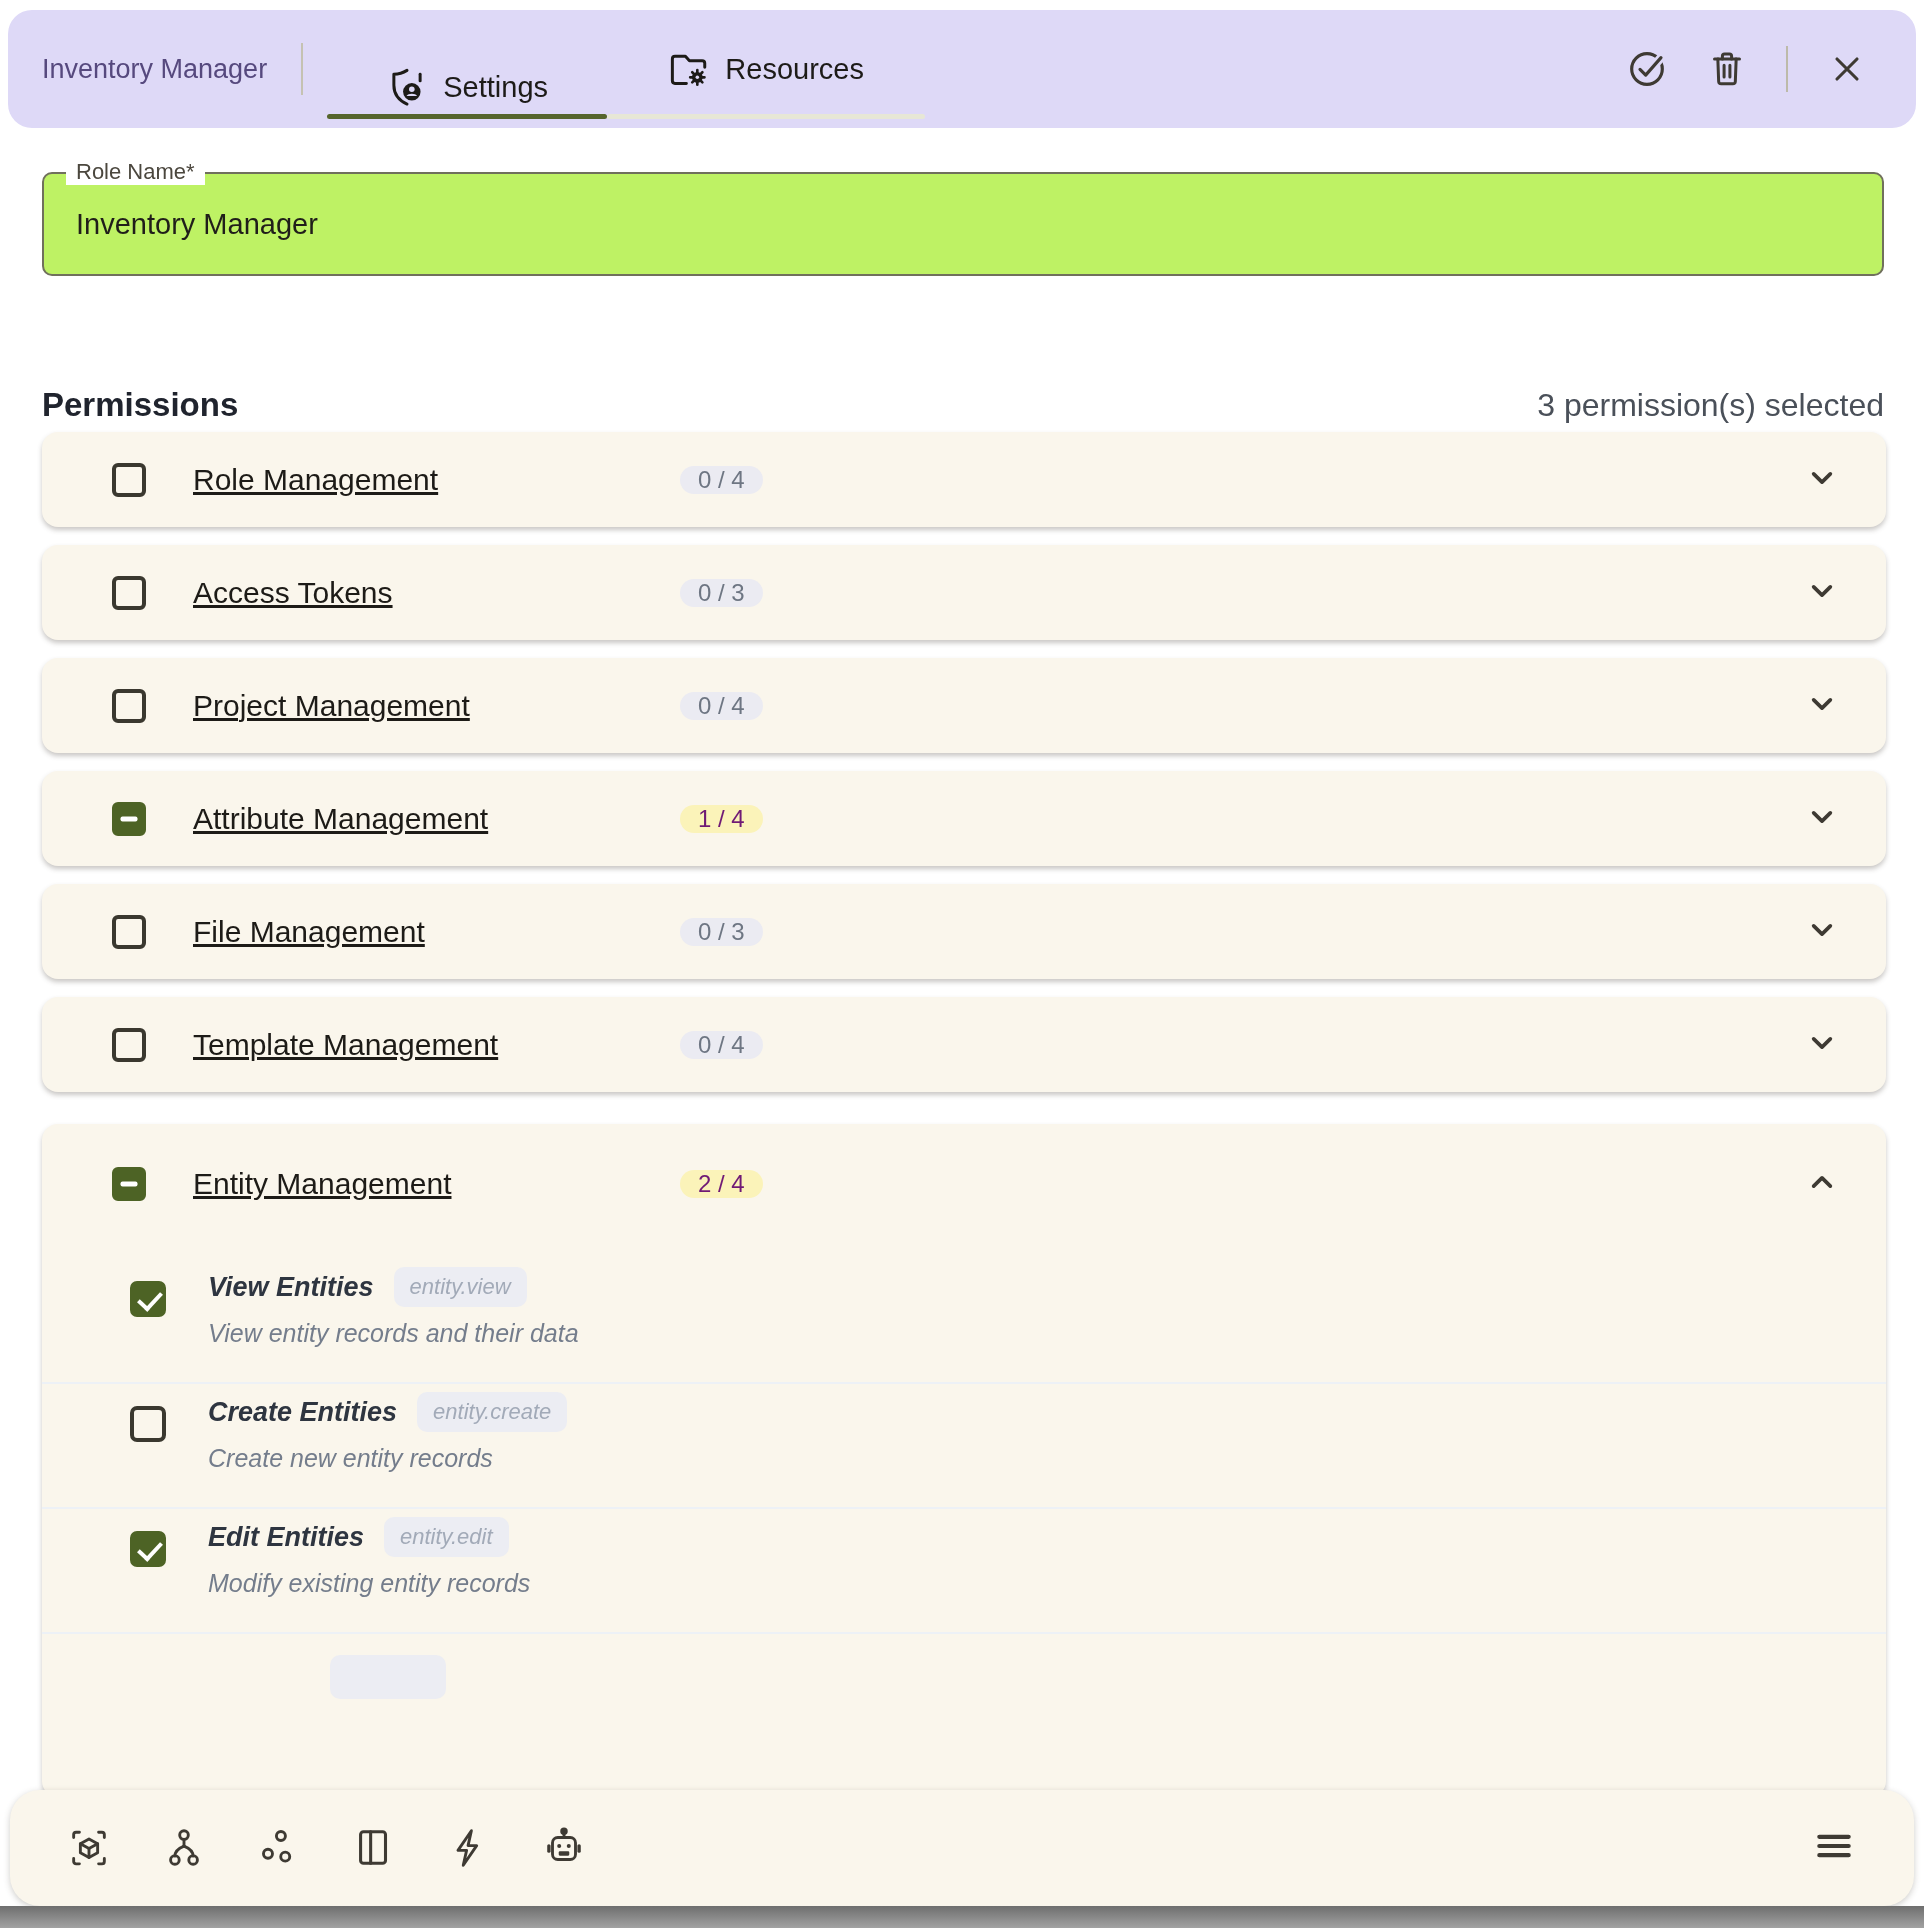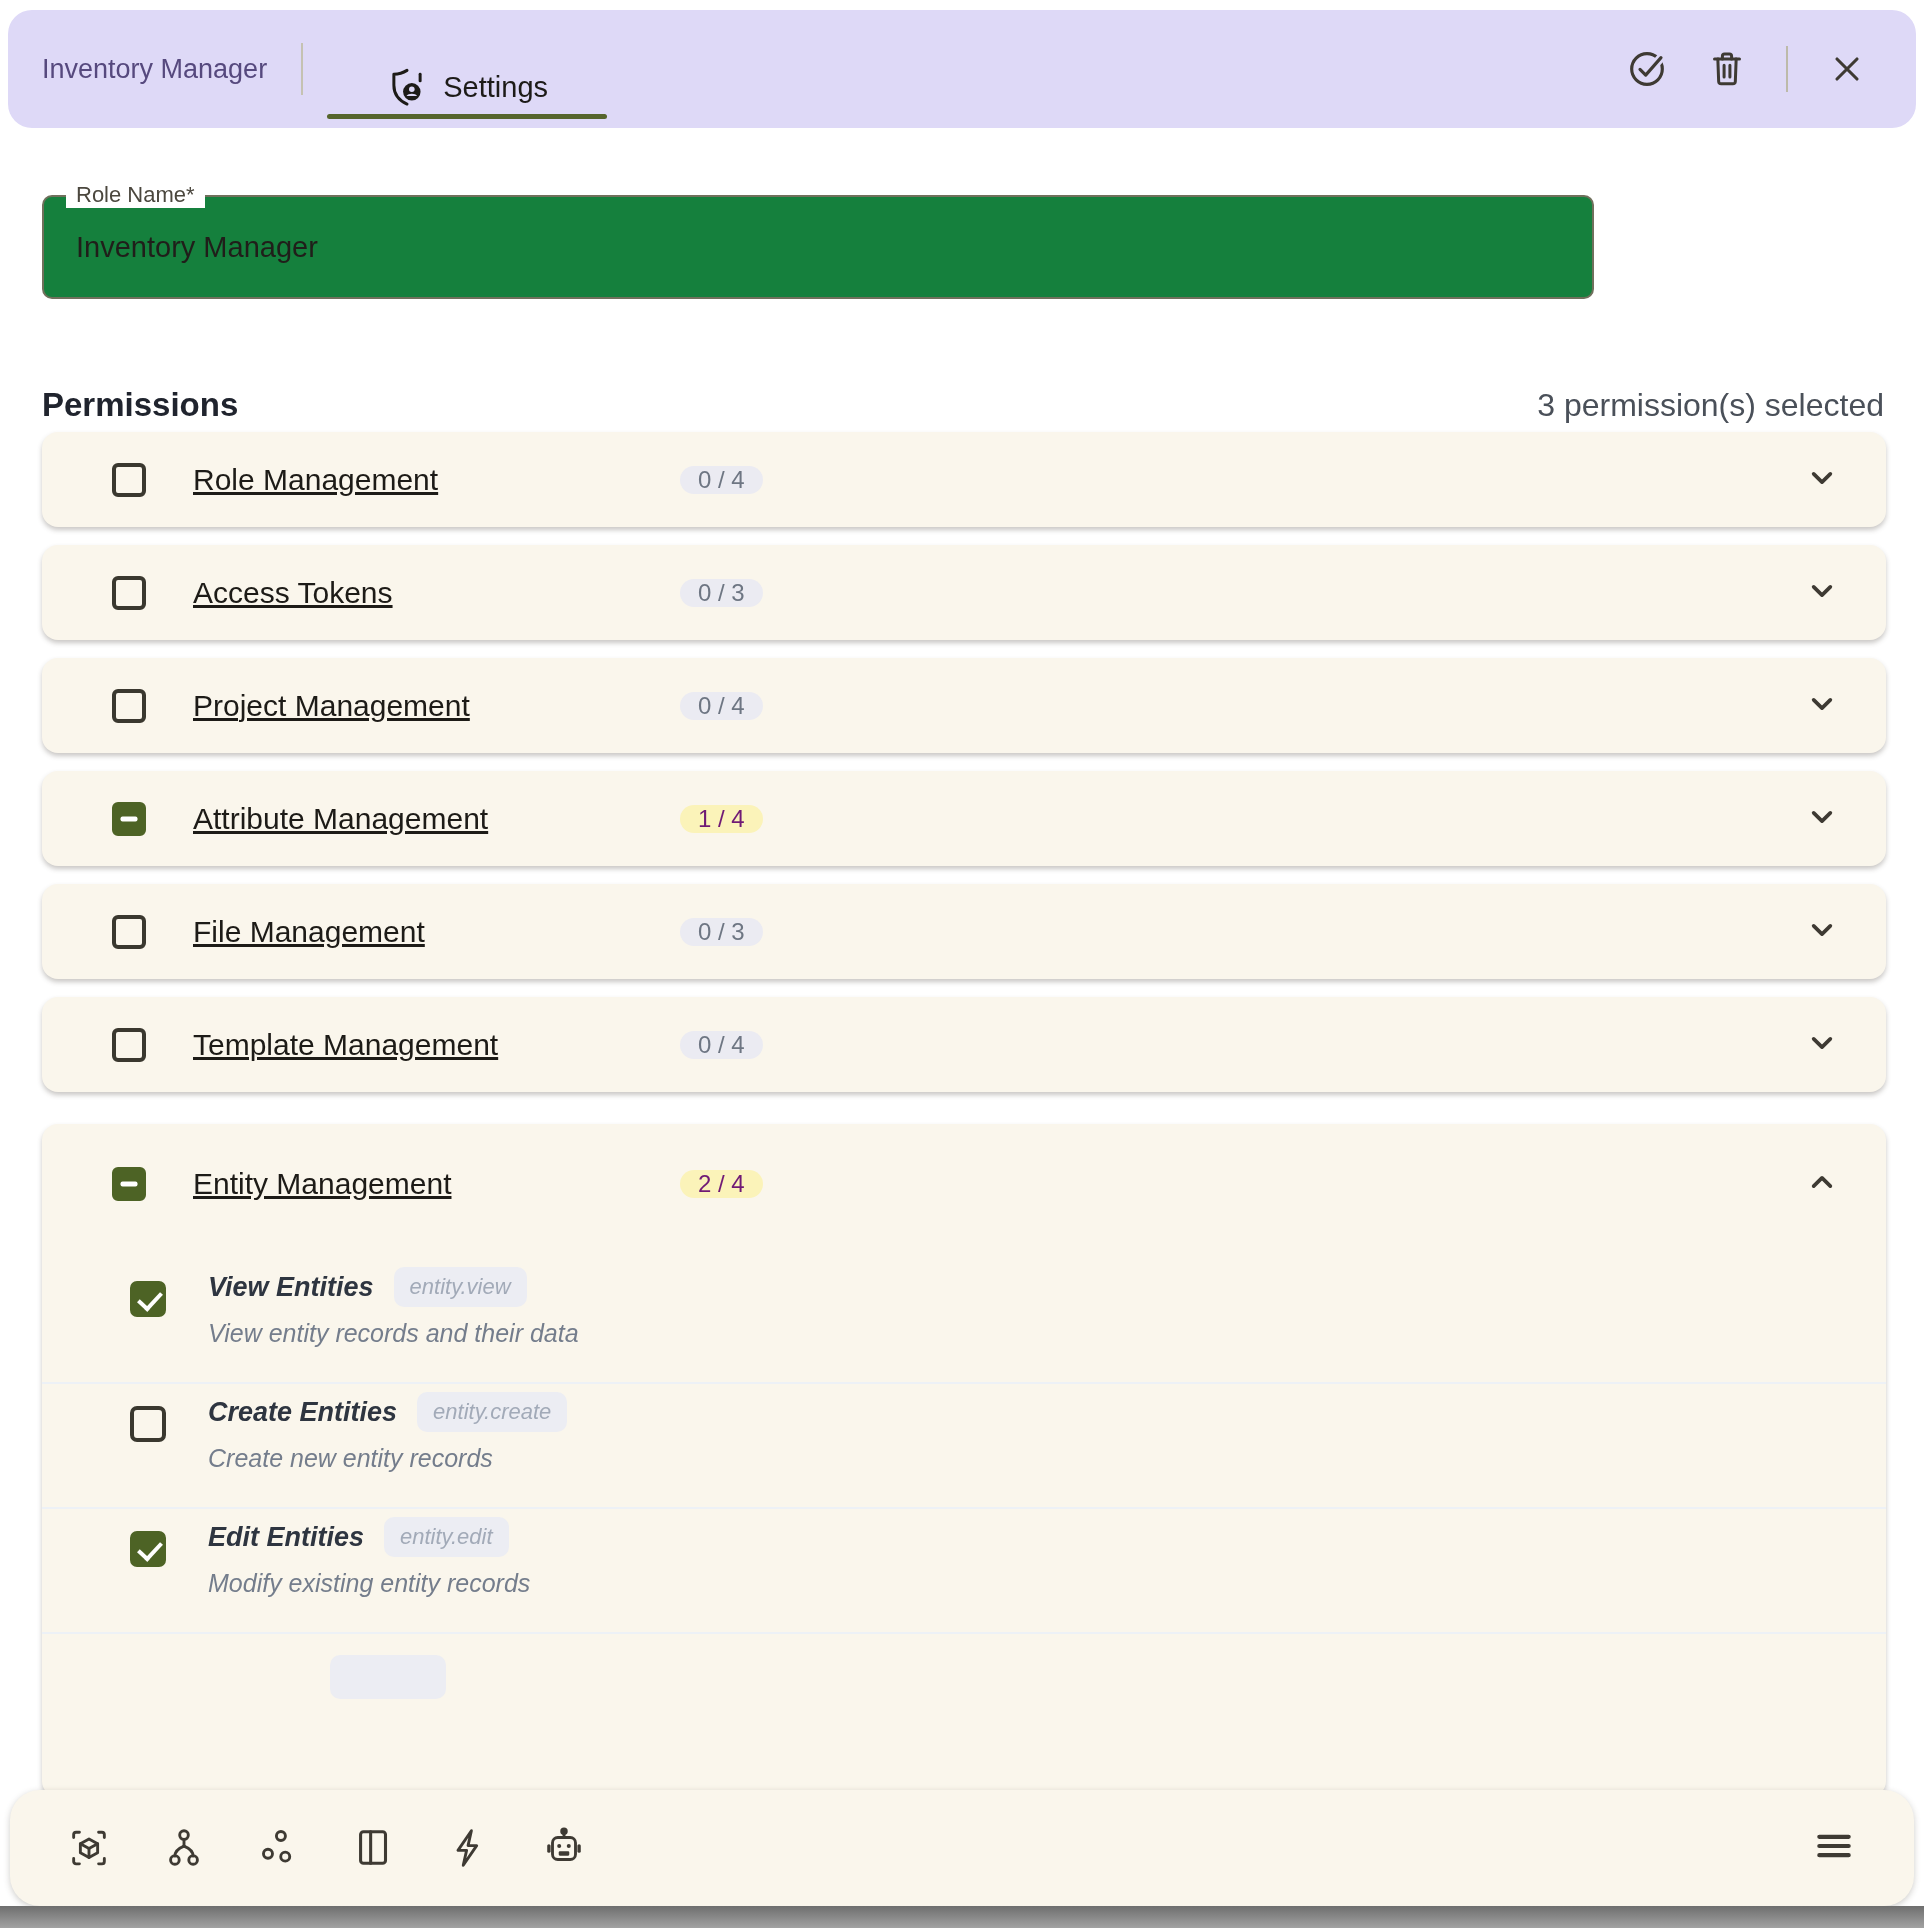--- a/index.html
+++ b/index.html
@@ -21,22 +21,22 @@
   .tab::after { content:""; position:absolute; left:0; right:0; bottom:9px; height:5px; border-radius:3px; }
   .tab-settings::after { background:#56652D; }
   .tab-resources::after { background:#E7E7D6; }
   .tab svg { flex:0 0 auto; }
   .topbar-actions { margin-left:auto; display:flex; align-items:center; gap:38px; padding-right:48px; }
   .iconbtn { width:42px; height:42px; display:flex; align-items:center; justify-content:center; color:#3E3A33; }
   .actions-vdivider { width:2px; height:46px; background:#BDBAAA; }
 
   
   .rolefield {
-    position:absolute; left:42px; top:172px; width:1552px; height:104px;
-    border:2.5px solid #70705C; border-radius:10px; background:#15803d; z-index:2;margin-top:23px;
+    position:absolute; left:42px; top:172px; width:1842px; height:104px;
+    border:2.5px solid #70705C; border-radius:10px; background:#bef264; z-index:2;
   }
   .rolefield-label {
     position:absolute; top:-15px; left:22px; background:#ffffff; padding:0 10px;
     font-size:22px; color:#4B473E; white-space:nowrap;
   }
   .rolefield-input {
     position:absolute; inset:0; width:100%; height:100%; border:none; outline:none; background:transparent;
     padding-left:32px; font-size:29px; color:#201E1A; font-family:"Liberation Sans", sans-serif;
   }
 
@@ -117,20 +117,35 @@
           <svg width="42" height="42" viewBox="0 0 48 48" fill="none" stroke="#1D1B18" stroke-width="3.4" stroke-linecap="round" stroke-linejoin="round">
             <path d="M24 5c-5 3.2-10 4.4-15 4.4v12.6c0 10.5 6.2 17.5 15 21.5"></path>
             <path d="M39 9.4V17"></path>
             <circle cx="29.5" cy="29.5" r="10" fill="#1D1B18" stroke="none"></circle>
             <circle cx="29.5" cy="26.5" r="3.2" fill="#DED9F7" stroke="none"></circle>
             <path d="M23.5 34.2c1.6-3.4 10.4-3.4 12 0z" fill="#DED9F7" stroke="none"></path>
           </svg>
         </span>
         <span>Settings</span>
       </div>
+      <div class="tab tab-resources">
+        <span class="iconbtn">
+          <svg width="42" height="42" viewBox="0 0 48 48" fill="none" stroke="#1D1B18" stroke-width="3.4" stroke-linecap="round" stroke-linejoin="round">
+            <path d="M42 22v-4.5a3 3 0 0 0-3-3H24.5l-4.6-5H8a3 3 0 0 0-3 3v25a3 3 0 0 0 3 3h13"></path>
+            <g stroke="none" fill="#1D1B18">
+              <circle cx="33.5" cy="33.5" r="6.2"></circle>
+            </g>
+            <g stroke="#1D1B18" stroke-width="3">
+              <path d="M33.5 25.2v3 M33.5 39v3 M25.3 33.5h3 M38.7 33.5h3 M27.7 27.7l2.1 2.1 M37.2 37.2l2.1 2.1 M39.3 27.7l-2.1 2.1 M29.8 37.2l-2.1 2.1"></path>
+            </g>
+            <circle cx="33.5" cy="33.5" r="2" fill="#DED9F7" stroke="none"></circle>
+          </svg>
+        </span>
+        <span>Resources</span>
+      </div>
     </div>
 
     <div class="topbar-actions">
       <span class="iconbtn">
         <svg width="44" height="44" viewBox="0 0 48 48" fill="none" stroke-linecap="round" stroke-linejoin="round">
           <circle cx="24" cy="24" r="17.5" stroke="#3E3A33" stroke-width="3.6"></circle>
           <path d="M16 24.5l6.5 6.5L40 11" stroke="#DED9F7" stroke-width="10"></path>
           <path d="M16 24.5l6.5 6.5L40 11" stroke="#3E3A33" stroke-width="3.6"></path>
         </svg>
       </span>

